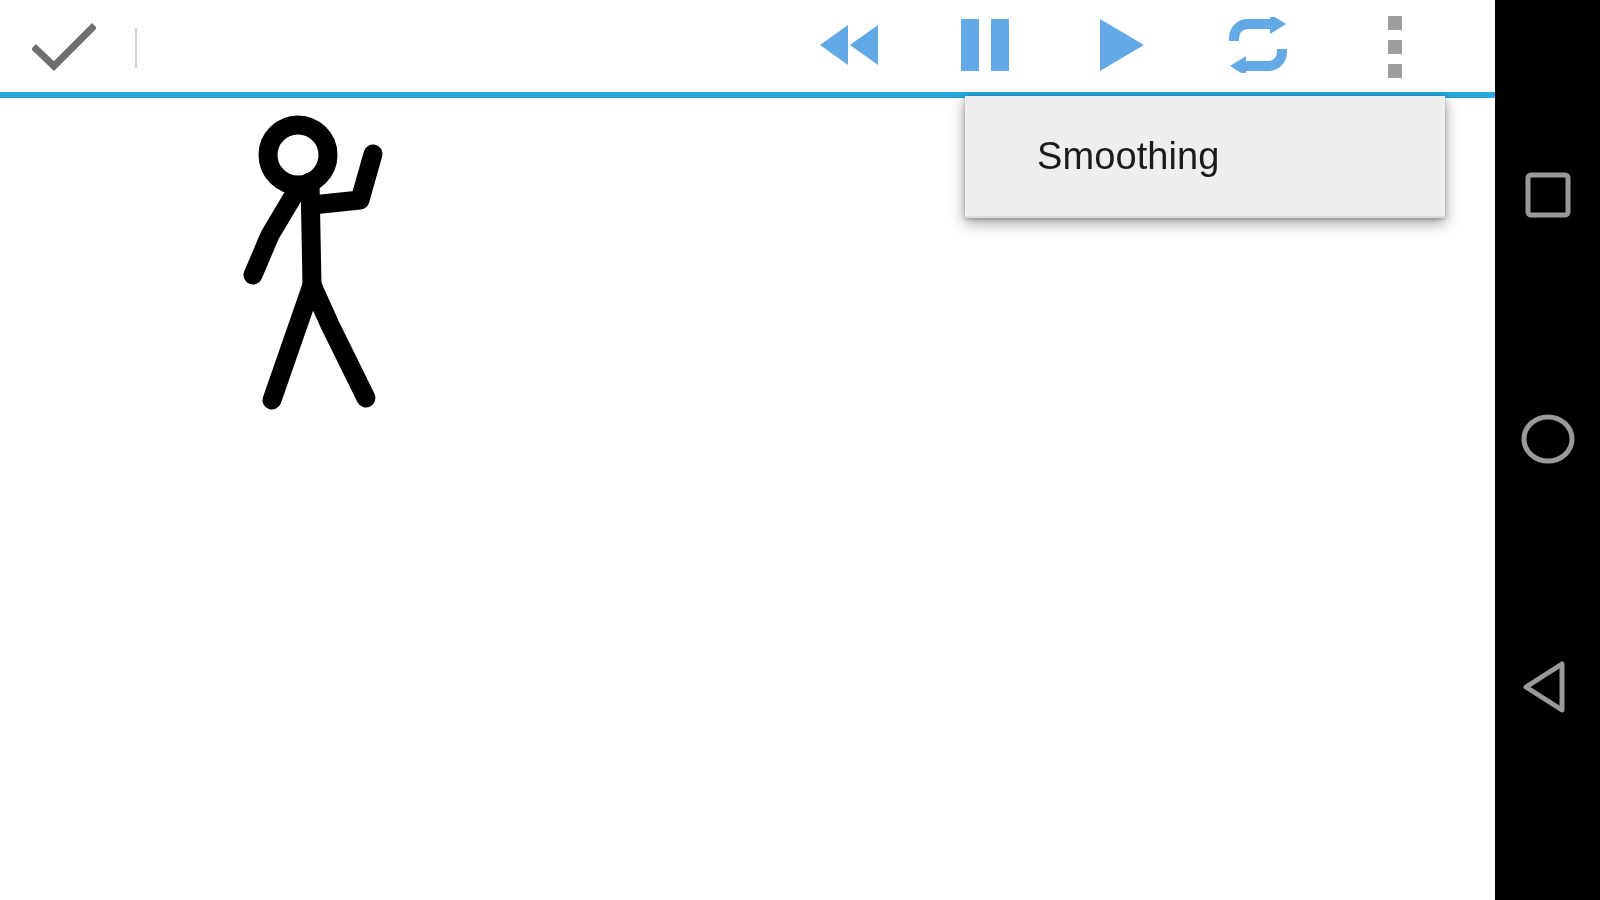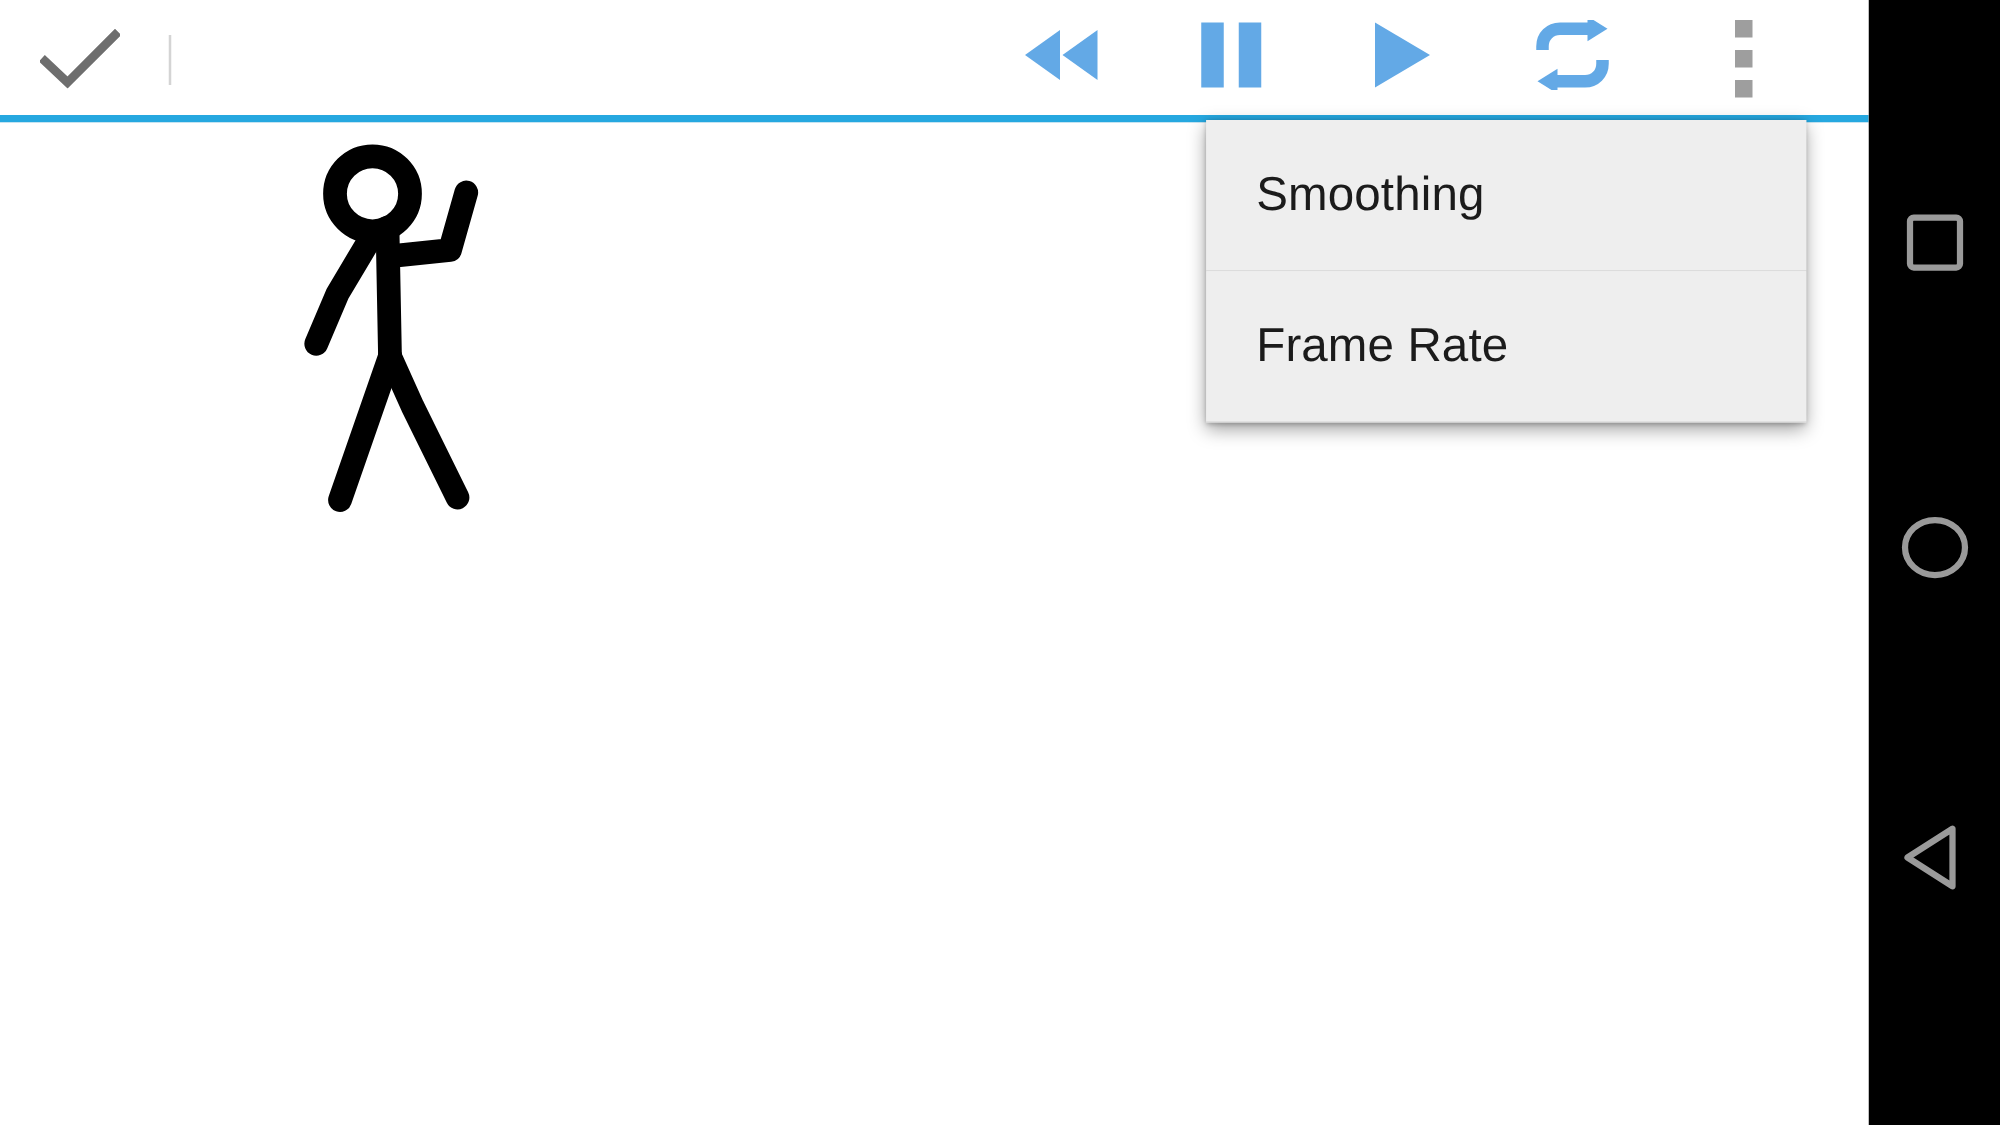--- a/index.html
+++ b/index.html
@@ -128,20 +128,21 @@
     height: 120px;
     display: flex;
     align-items: center;
     padding-left: 40px;
     box-sizing: border-box;
     font-size: 38px;
     color: #1b1b1b;
     letter-spacing: 0.1px;
     cursor: pointer;
     background: #eeeeee;
+    margin-left: 32px;
   }
   .menu-divider {
     height: 1px;
     background: #dcdcdc;
     margin: 0;
   }
 
   
   #nav-bar {
     position: absolute;
@@ -254,23 +255,20 @@
         </svg>
       </div>
 
     </div>
 
     <div id="overflow-menu">
       <div class="menu-item">
         <span>Smoothing</span>
       </div>
       <div class="menu-divider"></div>
-      <div class="menu-item">
-        <span>Frame Rate</span>
-      </div>
       <div class="menu-divider"></div>
     </div>
 
   </div>
 
   <div id="nav-bar">
     <div class="nav-btn" id="nav-recents">
       <span>
         <svg width="56" height="56" viewBox="0 0 56 56" fill="none">
           <rect x="8" y="8" width="40" height="40" rx="3" ry="3" stroke="#9a9a9a" stroke-width="5"></rect>

